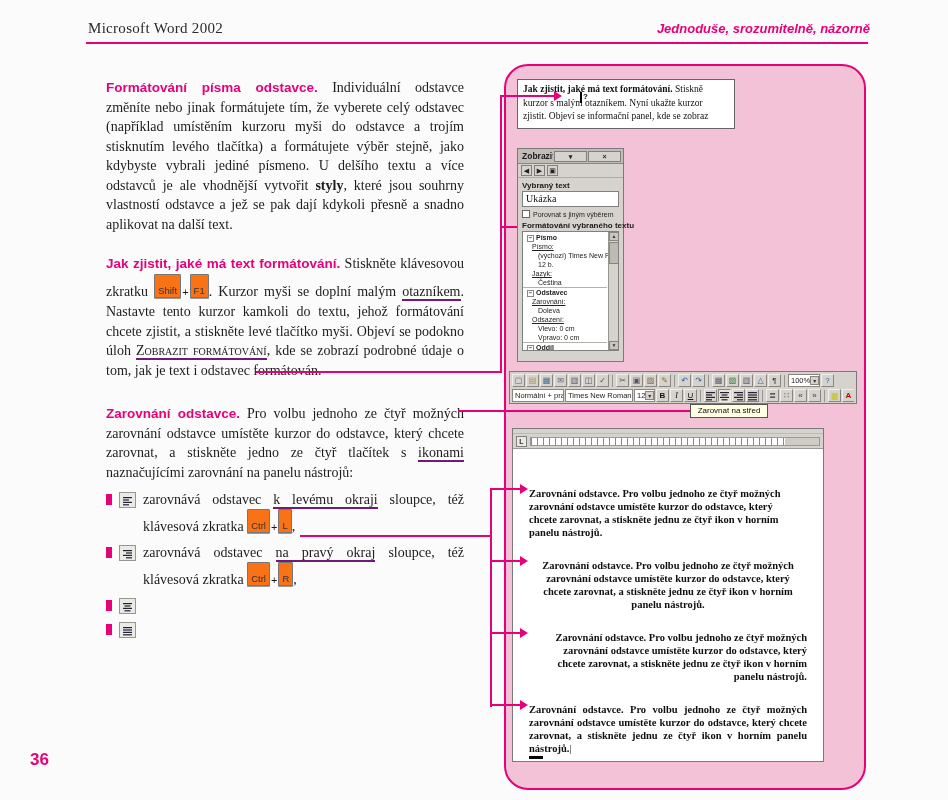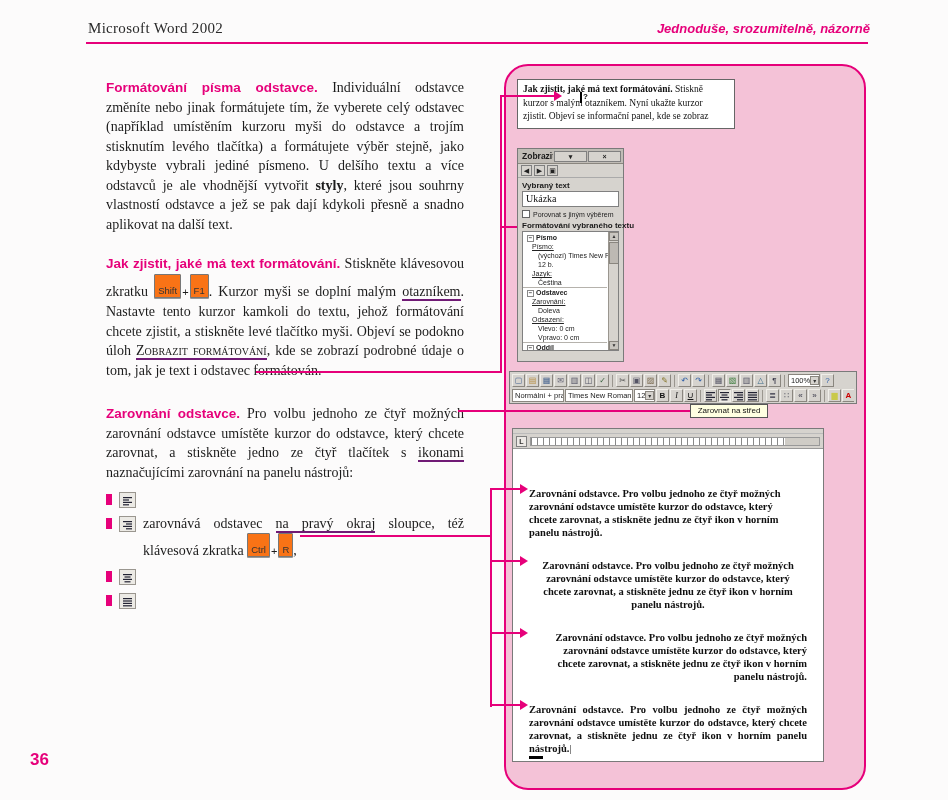--- a/index.html
+++ b/index.html
@@ -159,20 +159,21 @@
       <div class="bitem">
         <span class="bsq"></span>
         <span class="abtn">
             <svg width="11" height="11" viewBox="0 0 11 11" fill="#223">
               <rect x="1" y="2" width="9" height="1.2"></rect>
               <rect x="1" y="4.4" width="6" height="1.2"></rect>
               <rect x="1" y="6.8" width="9" height="1.2"></rect>
               <rect x="1" y="9.2" width="6" height="1.2"></rect>
             </svg>
           </span>
+        <span class="btxt"><span>zarovnává odstavec </span><span class="plink">k levému okraji</span><span> sloupce, též klávesová zkratka </span><span class="key">Ctrl</span><span class="plus">+</span><span class="key">L</span><span>,</span></span>
       </div>
       <div class="bitem">
         <span class="bsq"></span>
         <span class="abtn">
             <svg width="11" height="11" viewBox="0 0 11 11" fill="#223">
               <rect x="1" y="2" width="9" height="1.2"></rect>
               <rect x="4" y="4.4" width="6" height="1.2"></rect>
               <rect x="1" y="6.8" width="9" height="1.2"></rect>
               <rect x="4" y="9.2" width="6" height="1.2"></rect>
             </svg>

